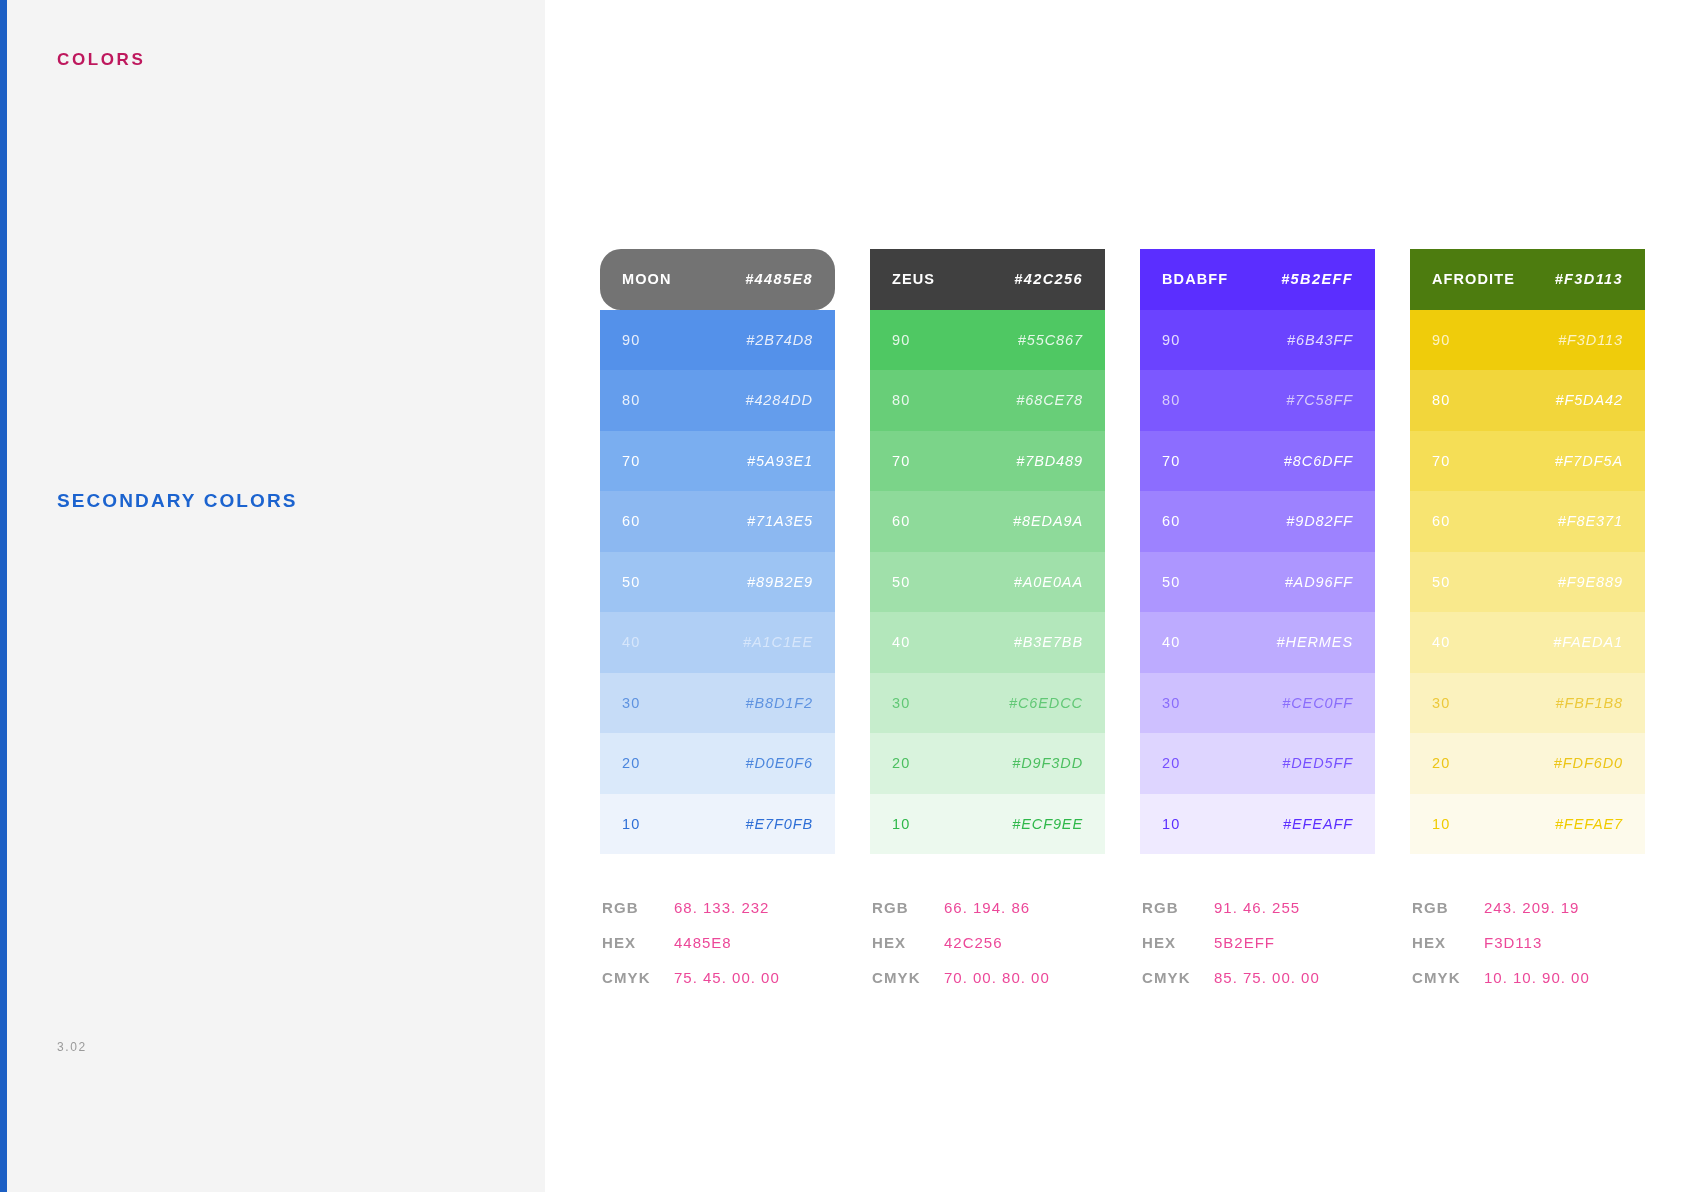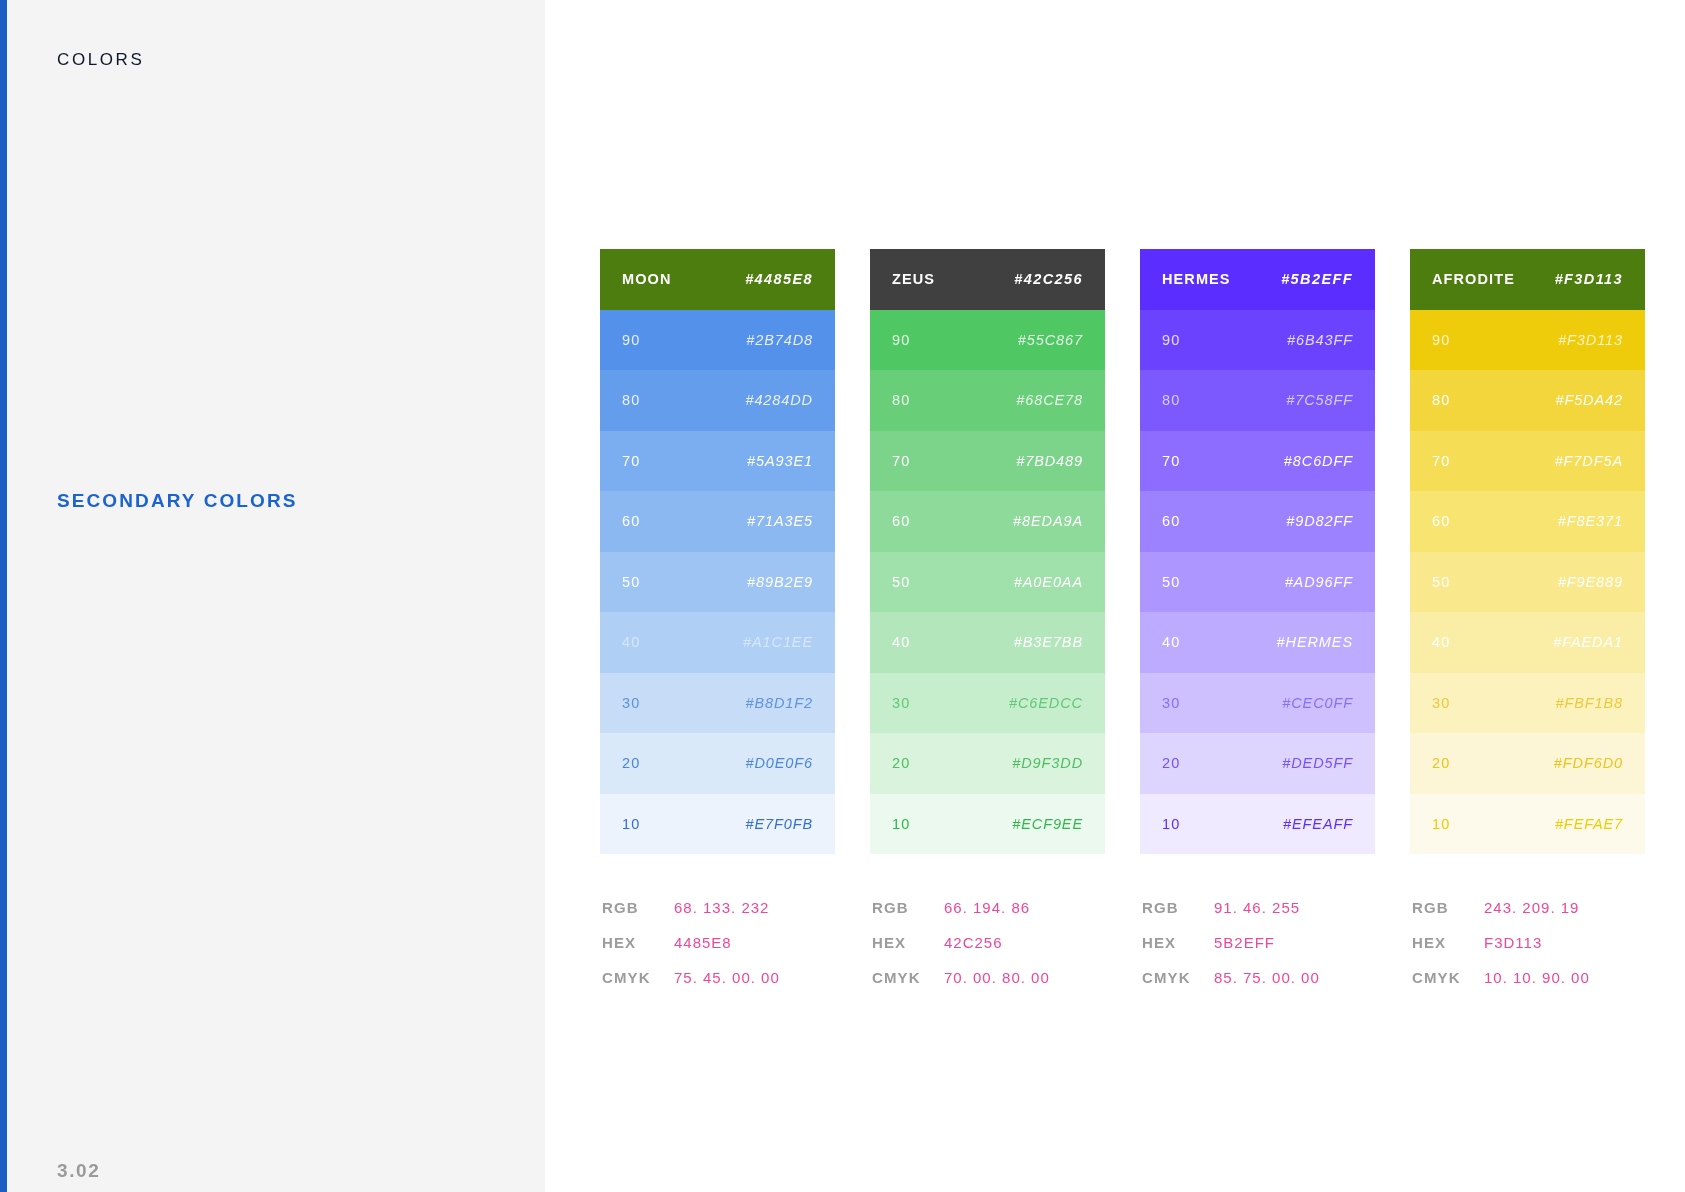--- a/index.html
+++ b/index.html
@@ -24,23 +24,23 @@
     height: 1192px;
     background: #f4f4f4;
     box-sizing: border-box;
     border-left: 7px solid #1c5fc4;
   }
   #section-label {
     position: absolute;
     left: 50px;
     top: 50px;
     font-size: 17px;
-    font-weight: normal;
+    font-weight: bold;
     letter-spacing: 2.6px;
-    color: #0f172a;
+    color: #be185d;
   }
   #secondary-block {
     position: absolute;
     left: 50px;
     top: 490px;
     width: 450px;
   }
   #secondary-title {
     font-size: 19px;
     font-weight: bold;
@@ -51,23 +51,23 @@
   #secondary-body {
     font-size: 18.5px;
     line-height: 36px;
     color: #6d6d6d;
     margin: 0;
     width: 440px;
   }
   #page-number {
     position: absolute;
     left: 50px;
-    top: 1160px;
-    font-size: 19px;
-    font-weight: bold;
+    top: 1040px;
+    font-size: 12px;
+    font-weight: normal;
     letter-spacing: 1.6px;
     color: #9a9a9a;
   }
 
   
   #palettes {
     position: absolute;
     left: 600px;
     top: 249px;
     display: flex;
@@ -138,21 +138,21 @@
   <div id="secondary-block">
     <h2 id="secondary-title">SECONDARY COLORS</h2>
   </div>
 
   <div id="page-number">3.02</div>
 </div>
 
 <div id="palettes">
     <div class="palette">
       <div class="swatch-stack">
-        <div class="swatch header" style="background: #4d7c0f; color: rgb(255, 255, 255);">
+        <div class="swatch header" style="background: #737373; color: rgb(255, 255, 255); border-radius: 21px;">
           <span class="step">MOON</span>
           <span class="hex">#4485E8</span>
         </div>
         <div class="swatch" style="background: rgb(84, 145, 234); color: rgb(232, 238, 251);">
           <span class="step">90</span>
           <span class="hex">#2B74D8</span>
         </div>
         <div class="swatch" style="background: rgb(100, 157, 236); color: rgb(234, 241, 252);">
           <span class="step">80</span>
           <span class="hex">#4284DD</span>
@@ -255,21 +255,21 @@
         </div>
         <div class="spec-row">
           <span class="spec-key">CMYK</span>
           <span class="spec-val">70. 00. 80. 00</span>
         </div>
       </div>
     </div>
     <div class="palette">
       <div class="swatch-stack">
         <div class="swatch header" style="background: rgb(91, 46, 255); color: rgb(255, 255, 255);">
-          <span class="step">HERMES</span>
+          <span class="step">BDABFF</span>
           <span class="hex">#5B2EFF</span>
         </div>
         <div class="swatch" style="background: rgb(107, 67, 255); color: rgb(228, 220, 255);">
           <span class="step">90</span>
           <span class="hex">#6B43FF</span>
         </div>
         <div class="swatch" style="background: rgb(124, 88, 255); color: rgb(216, 204, 251);">
           <span class="step">80</span>
           <span class="hex">#7C58FF</span>
         </div>

